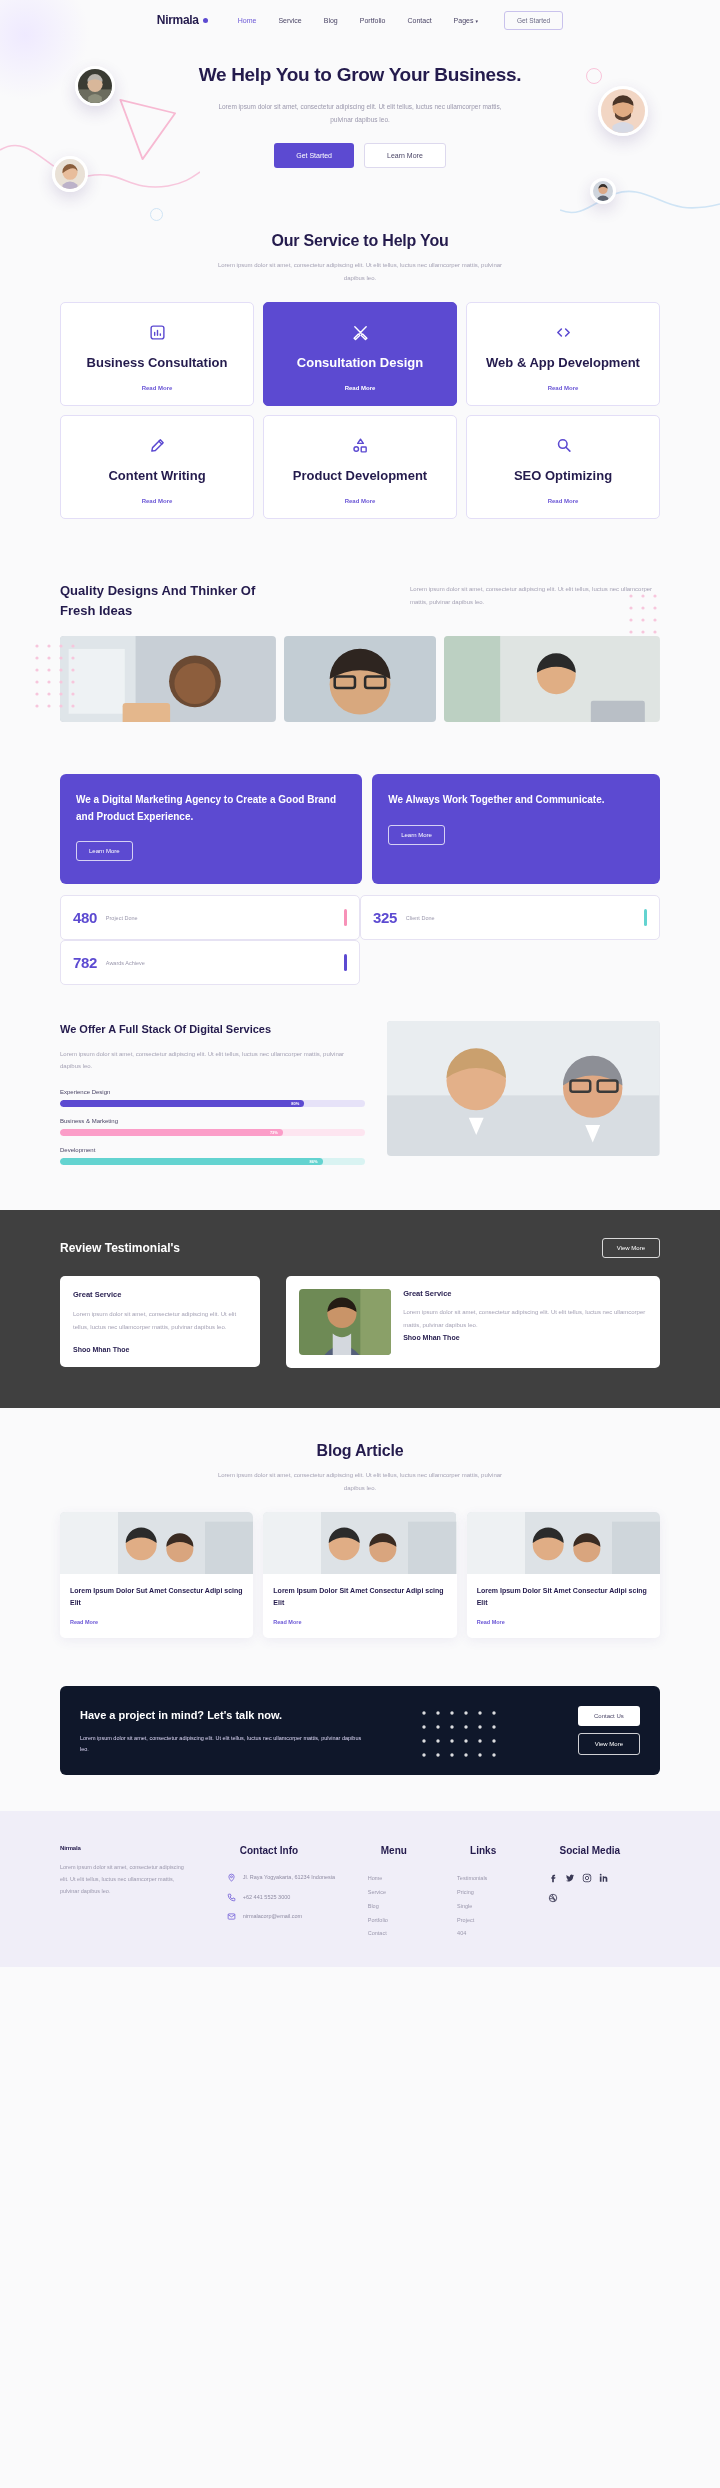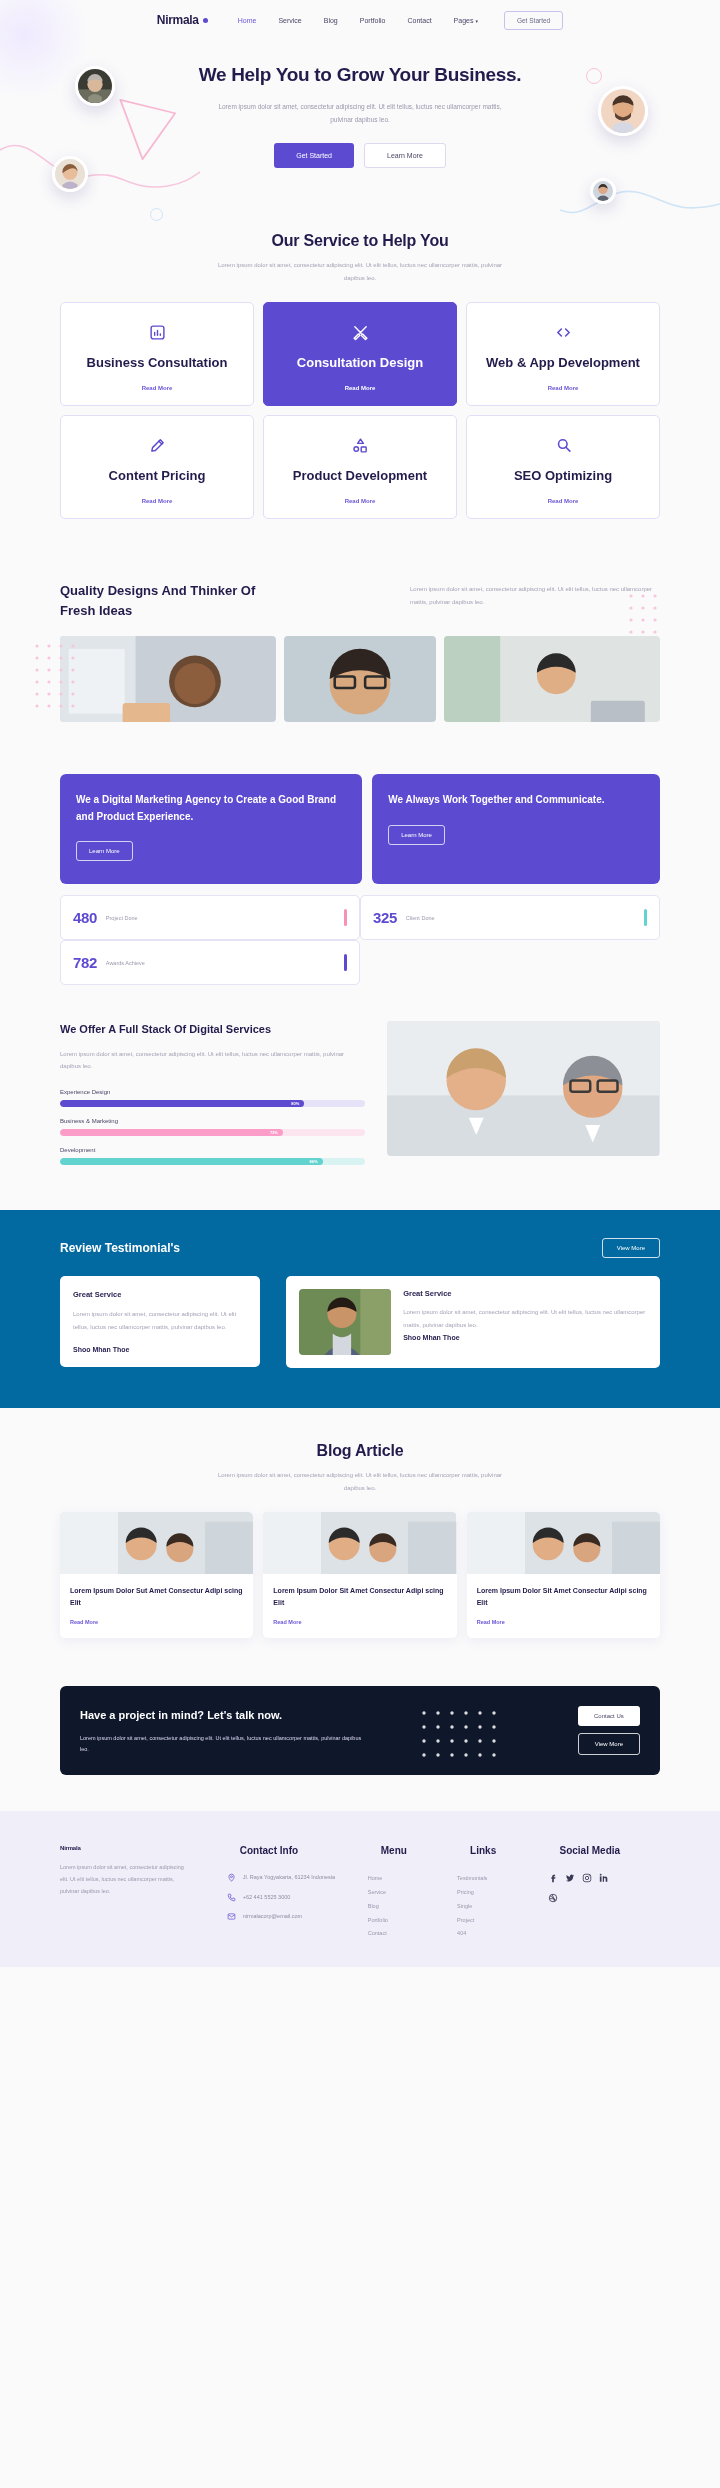--- a/index.html
+++ b/index.html
@@ -90,21 +90,21 @@
   .sk-left .sub{margin-top:10px;font-size:6px;line-height:2.1;color:#a5a2b5;}
   .bars{margin-top:16px;}
   .barrow{margin-bottom:11px;}
   .barrow .name{font-size:6px;color:#4a4566;margin-bottom:5px;}
   .track{height:7px;border-radius:4px;position:relative;overflow:hidden;}
   .fill{height:100%;border-radius:4px;display:flex;align-items:center;justify-content:flex-end;padding-right:5px;}
   .fill span{font-size:4px;font-weight:700;color:#fff;}
   .sk-img{border-radius:4px;overflow:hidden;height:135px;}
 
   
-  .testi{background:#0369a1;padding:28px 4px 40px;}
+  .testi{background:#404040;padding:28px 4px 40px;}
   .t-head{display:flex;align-items:center;justify-content:space-between;}
   .t-head h2{font-size:12px;font-weight:700;color:#fff;}
   .btn-view{background:transparent;border:1px solid rgba(255,255,255,.8);border-radius:3px;color:#fff;font-size:6px;padding:6px 14px;cursor:pointer;}
   .t-grid{margin-top:18px;display:grid;grid-template-columns:0.83fr 1.55fr;gap:26px;align-items:start;}
   .t-card{background:#fff;border-radius:5px;padding:14px 13px;}
   .t-card h4{font-size:7.5px;font-weight:700;color:#241b4d;}
   .t-card p{margin-top:9px;font-size:6px;line-height:2.15;color:#a5a2b5;}
   .t-card .who{margin-top:12px;font-size:7px;font-weight:700;color:#241b4d;}
   .t-wide{background:#fff;border-radius:5px;padding:13px;display:flex;gap:12px;}
   .t-photo{width:92px;height:66px;border-radius:4px;overflow:hidden;flex:none;}
@@ -267,21 +267,21 @@
           <div class="more">Read More</div>
         </div>
 
         <div class="svc">
           <div class="svc-ic">
             <svg viewBox="0 0 24 24" fill="none" stroke="#5c4ad1" stroke-width="2" stroke-linecap="round" stroke-linejoin="round">
                 <path d="M4 20l5-1 11-11-4-4L5 15z"></path>
                 <path d="M14 6l4 4"></path>
               </svg>
           </div>
-          <h3>Content Pricing</h3>
+          <h3>Content Writing</h3>
           <div class="more">Read More</div>
         </div>
 
         <div class="svc">
           <div class="svc-ic">
             <svg viewBox="0 0 24 24" fill="none" stroke="#5c4ad1" stroke-width="2" stroke-linejoin="round">
                 <path d="M12 3l4 6H8z"></path>
                 <circle cx="6" cy="17" r="3.2"></circle>
                 <rect x="13" y="14" width="7" height="7" rx="1"></rect>
               </svg>

